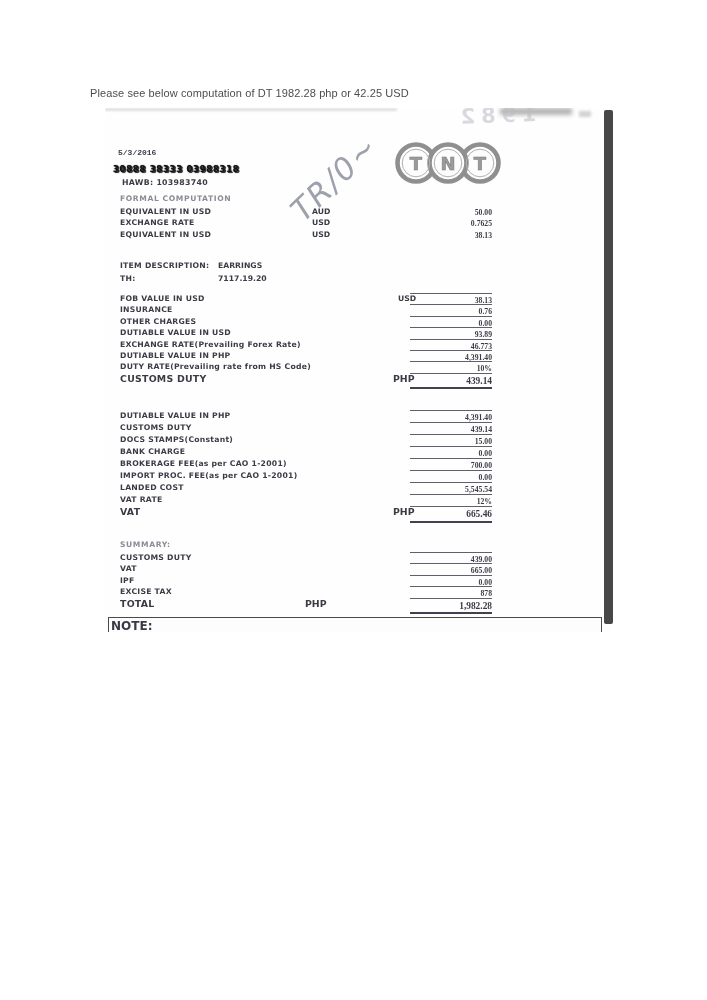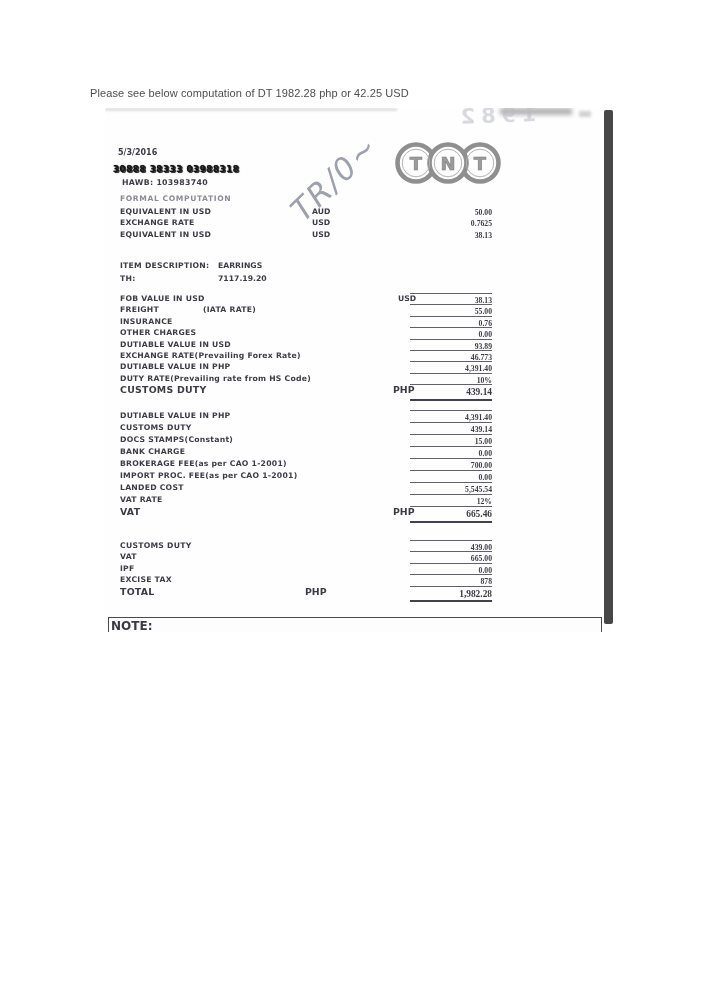--- a/index.html
+++ b/index.html
@@ -22,21 +22,21 @@
   .rightbar{position:absolute;left:499px;top:2px;width:8.5px;height:514px;background:#474747;border-radius:2px;}
   .ghost{
     position:absolute;left:322px;top:-4px;width:110px;font-size:21px;font-weight:bold;
     color:#b9bcc4;opacity:.55;transform:scaleX(-1) rotate(2deg);letter-spacing:6px;
   }
   .handwriting{
     position:absolute;left:176px;top:52px;font-size:31px;font-style:italic;font-weight:400;
     color:#9298a4;transform:rotate(-44deg);letter-spacing:2px;opacity:.9;
   }
   
-  .date{position:absolute;left:13px;top:40px;font-size:8px;font-weight:bold;}
+  .date{position:absolute;left:13px;top:40px;font-size:8px;font-weight:bold;font-family:Liberation Mono, monospace;}
   .overprint{position:absolute;left:8px;top:56px;height:12px;}
   .overprint span{
     position:absolute;left:0;top:0;font-size:8.5px;font-weight:800;color:#141414;
     letter-spacing:0.7px;text-shadow:0 0 1px #222;white-space:nowrap;
   }
   .overprint span.dup{left:1.2px;top:0.6px;opacity:.85;}
   .hawb{position:absolute;left:17px;top:70px;font-size:7.8px;font-weight:bold;letter-spacing:0.3px;}
   
   .logo{position:absolute;left:288px;top:30px;}
   
@@ -136,25 +136,20 @@
       </div>
     </div>
 
     <div class="sec" style="top:185px">
       <div class="r">
         <span class="lbl">FOB VALUE IN USD</span>
         <span class="cur-mid">USD</span>
         <span class="val line">38.13</span>
       </div>
       <div class="r">
-        <span class="lbl">FREIGHT</span>
-        <span class="lbl2">(IATA RATE)</span>
-        <span class="val line">55.00</span>
-      </div>
-      <div class="r">
         <span class="lbl">INSURANCE</span>
         <span class="val line">0.76</span>
       </div>
       <div class="r">
         <span class="lbl">OTHER CHARGES</span>
         <span class="val line">0.00</span>
       </div>
       <div class="r">
         <span class="lbl">DUTIABLE VALUE IN USD</span>
         <span class="val line">93.89</span>
@@ -212,20 +207,21 @@
         <span class="val line">12%</span>
       </div>
       <div class="r em">
         <span class="lbl">VAT</span>
         <span class="cur-php">PHP</span>
         <span class="val line">665.46</span>
       </div>
     </div>
 
     <div class="sec" style="top:432px">
+      <div class="sec-title">SUMMARY:</div>
       <div class="r">
         <span class="lbl">CUSTOMS DUTY</span>
         <span class="val line">439.00</span>
       </div>
       <div class="r">
         <span class="lbl">VAT</span>
         <span class="val line">665.00</span>
       </div>
       <div class="r">
         <span class="lbl">IPF</span>

